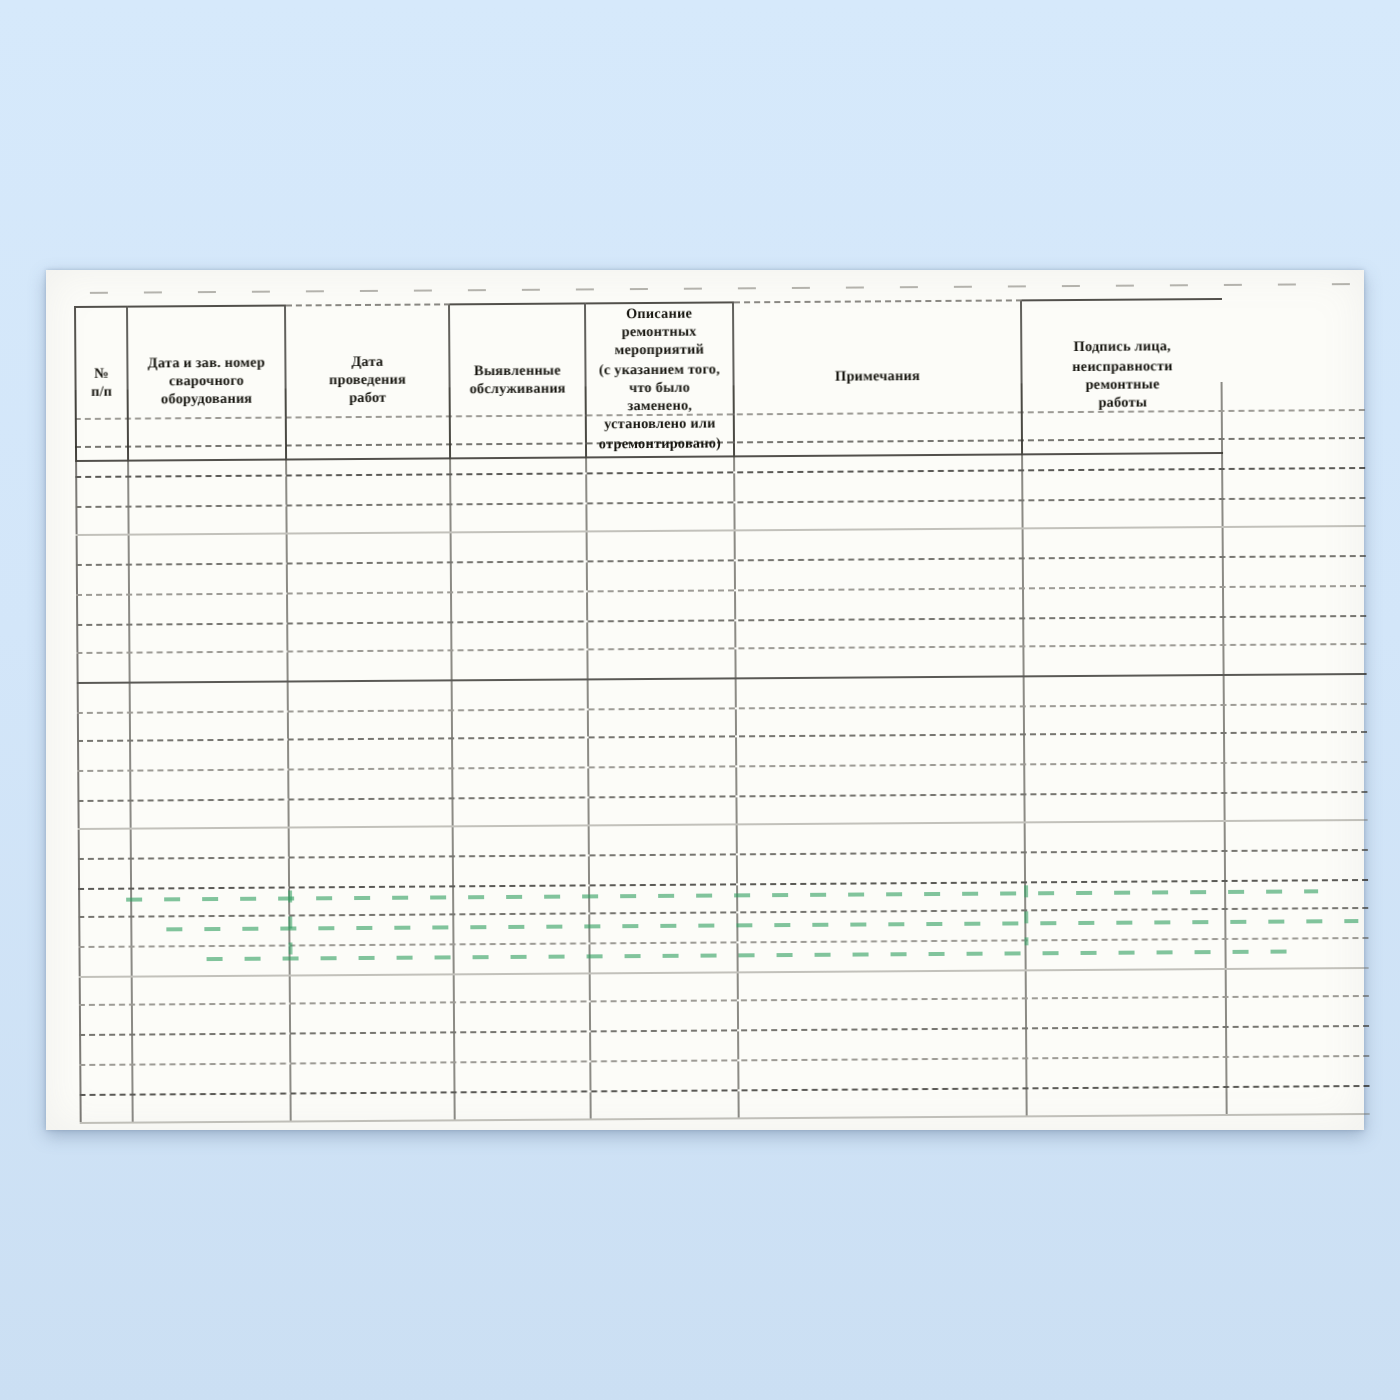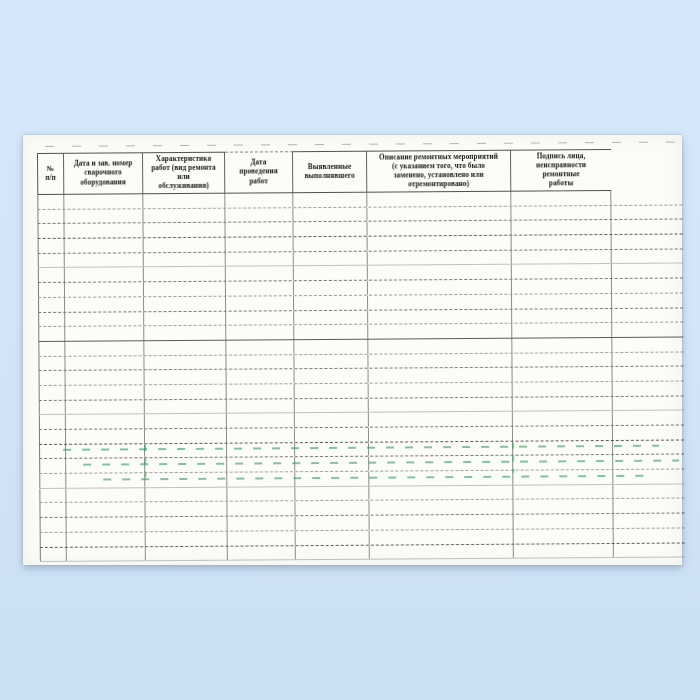--- a/index.html
+++ b/index.html
@@ -98,33 +98,30 @@
 <div class="stage">
   <div class="paper">
     <div class="scan-table">
       <div class="artifact-top"></div>
       <div class="thead">
           <div class="th c0">№
 п/п</div>
           <div class="th c1">Дата и зав. номер
 сварочного
 оборудования</div>
-          <div class="th c2">Характеристика
-работ (вид ремонта
-или
-обслуживания)</div>
           <div class="th c3">Дата
 проведения
 работ</div>
           <div class="th c4">Выявленные
-выполнявшего</div>
+обслуживания</div>
           <div class="th c5">Описание ремонтных мероприятий
 (с указанием того, что было
 заменено, установлено или
 отремонтировано)</div>
+          <div class="th c6">Примечания</div>
           <div class="th c7">Подпись лица,
 неисправности
 ремонтные
 работы</div>
         </div>
       <div class="tbody">
           <div class="tr">
             <div class="td c0"></div>
             <div class="td c1"></div>
             <div class="td c2"></div>

